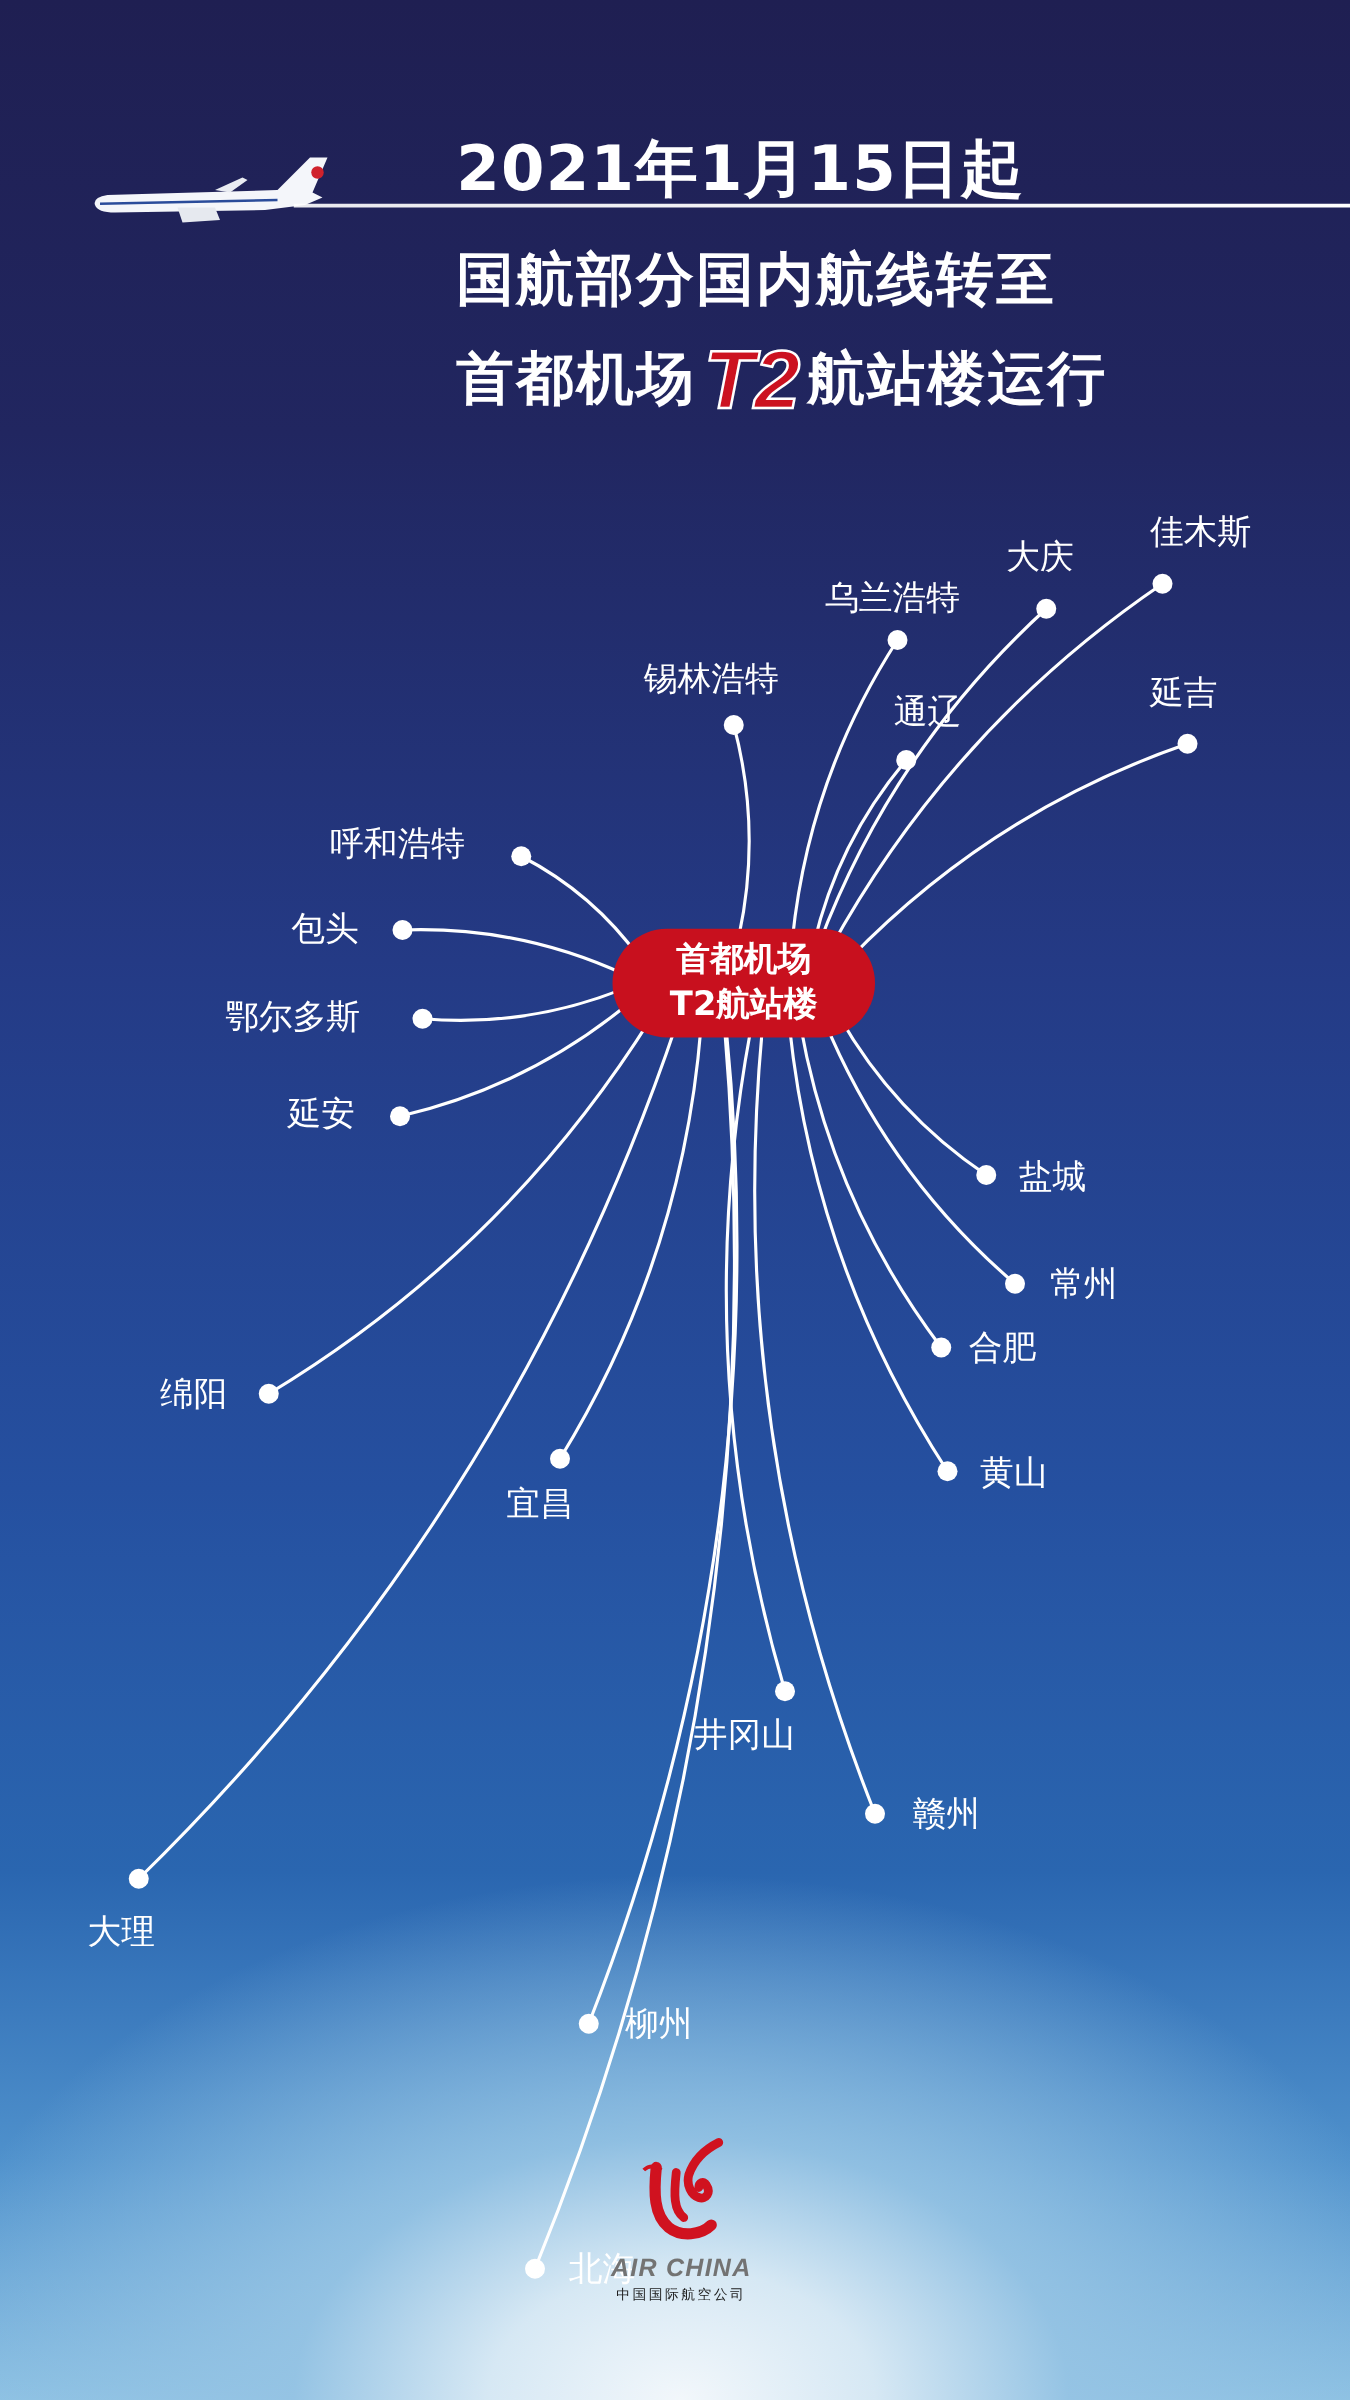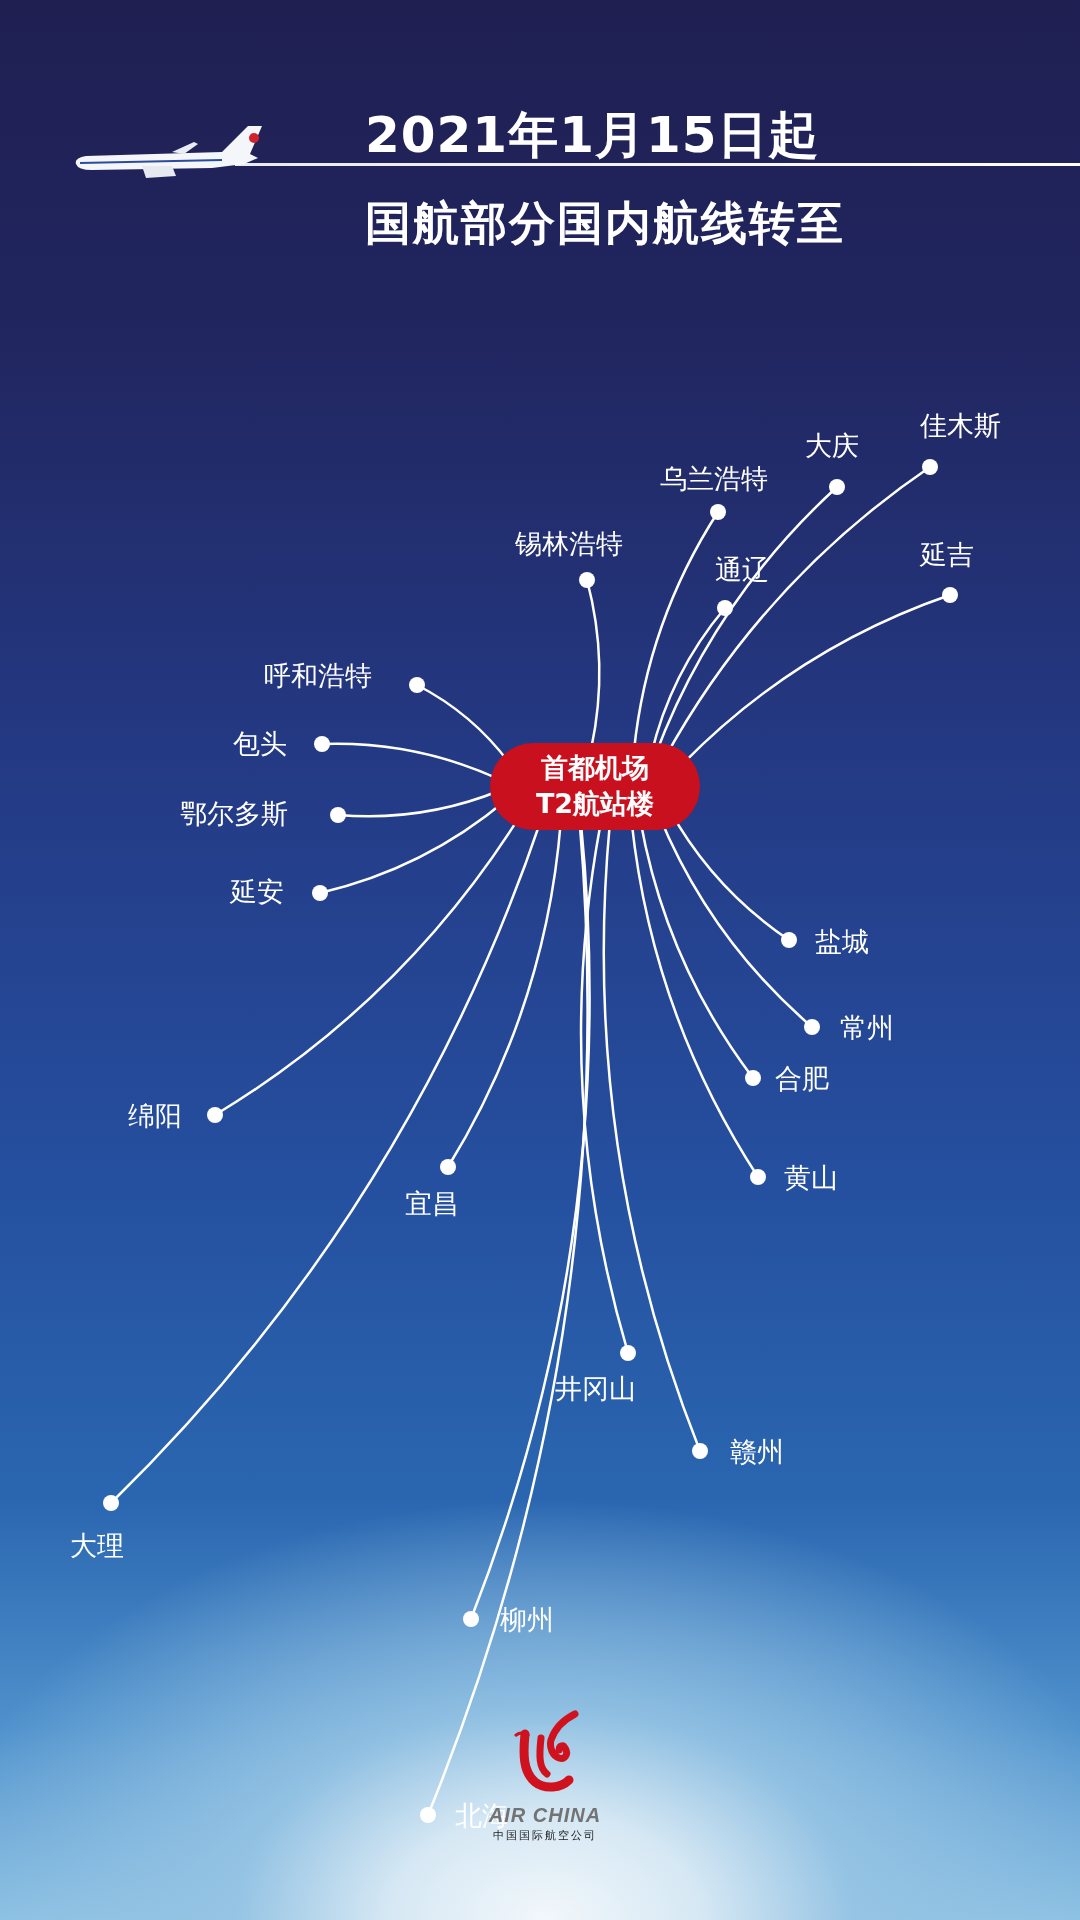--- a/index.html
+++ b/index.html
@@ -55,20 +55,23 @@
   <svg class="plane" viewBox="0 0 200 64">
     <path d="M4 44 Q2 38 14 36 L150 32 L176 6 L190 6 L178 34 L186 38 L172 44 L140 48 L20 50 Q6 50 4 44Z" fill="#f4f6fa"></path>
     <path d="M8 43 L150 40" stroke="#2a4c9a" stroke-width="2"></path>
     <path d="M70 46 L100 46 L104 56 L74 58 Z" fill="#e6e9ef"></path>
     <path d="M100 32 L122 22 L126 24 L112 34 Z" fill="#e9ecf2"></path>
     <circle cx="182" cy="18" r="5" fill="#d0222c"></circle>
   </svg>
   <div class="trail"></div>
   <div class="date-line">2021年1月15日起</div>
   <div class="headline l1">国航部分国内航线转至</div>
+  <div class="headline l2">
+    <span>首都机场</span><span class="t2">T2</span><span>航站楼运行</span>
+  </div>
 </div>
 
 <svg class="map" id="route-map" viewBox="0 0 1080 1920">
     <path d="M591.3134584994477 748.0286225443117 Q609.3201639550413 663.4966962522221 587 580" fill="none" stroke="#ffffff" stroke-width="2.5"></path>
     <circle cx="587" cy="580" r="8" fill="#ffffff"></circle>
     <path d="M633.9057159154121 751.3327929729336 Q647.232922800954 621.5750823963161 718 512" fill="none" stroke="#ffffff" stroke-width="2.5"></path>
     <circle cx="718" cy="512" r="8" fill="#ffffff"></circle>
     <path d="M651.0299614340165 755.3128211222925 Q670.3374421823331 672.7800059332283 725 608" fill="none" stroke="#ffffff" stroke-width="2.5"></path>
     <circle cx="725" cy="608" r="8" fill="#ffffff"></circle>
     <path d="M654.7667268318899 756.4623945078758 Q713.5478760749999 599.8632044737647 837 487" fill="none" stroke="#ffffff" stroke-width="2.5"></path>

